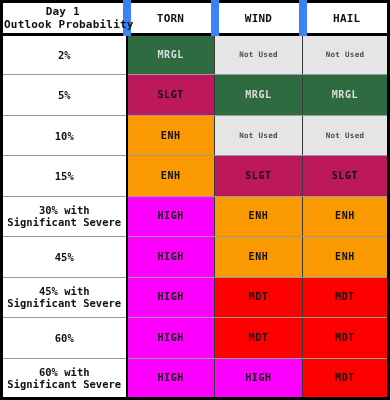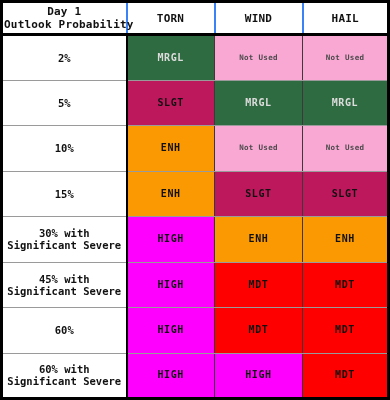--- a/index.html
+++ b/index.html
@@ -33,21 +33,21 @@
     color: #111111;
     font-size: 11px;
     font-weight: bold;
     letter-spacing: 0.2px;
     line-height: 13px;
     text-align: center;
     vertical-align: middle;
     padding: 2px 1px;
     height: 29px;
     box-sizing: border-box;
-    border-right: 2px solid #3b82f6;
+    border-right: 8px solid #3b82f6;
     border-bottom: 3px solid #000000;
   }
   thead th:last-child { border-right: none; }
   thead th .hdr-line { display: block; white-space: nowrap; }
 
   
   tbody tr { height: 30.6px; }
 
   tbody td {
     text-align: center;
@@ -79,21 +79,21 @@
   }
   td.cat.last { border-right: none; }
 
   
   td.risk-mrgl  { background: #2f6b40; color: #dcdcdc; }
   td.risk-slgt  { background: #be185d; color: #111111; }
   td.risk-enh   { background: #fb9902; color: #111111; }
   td.risk-mdt   { background: #fe0000; color: #111111; }
   td.risk-high  { background: #fe00fe; color: #111111; }
   td.risk-none  {
-    background: #f9a8d4;
+    background: #e5e5e5;
     color: #4a4a4a;
     font-size: 7.5px;
     font-weight: bold;
     letter-spacing: 0.3px;
   }
 </style>
 </head>
 <body>
 
 <table id="risk-table">
@@ -151,20 +151,28 @@
         <td class="prob">
           <span class="lbl-line">30% with</span>
           <span class="lbl-line">Significant Severe</span>
         </td>
         <td class="cat risk-high">HIGH</td>
         <td class="cat risk-enh">ENH</td>
         <td class="cat risk-enh last">ENH</td>
       </tr>
       <tr>
         <td class="prob">
+          <span class="lbl-line">45%</span>
+        </td>
+        <td class="cat risk-high">HIGH</td>
+        <td class="cat risk-enh">ENH</td>
+        <td class="cat risk-enh last">ENH</td>
+      </tr>
+      <tr>
+        <td class="prob">
           <span class="lbl-line">45% with</span>
           <span class="lbl-line">Significant Severe</span>
         </td>
         <td class="cat risk-high">HIGH</td>
         <td class="cat risk-mdt">MDT</td>
         <td class="cat risk-mdt last">MDT</td>
       </tr>
       <tr>
         <td class="prob">
           <span class="lbl-line">60%</span>

